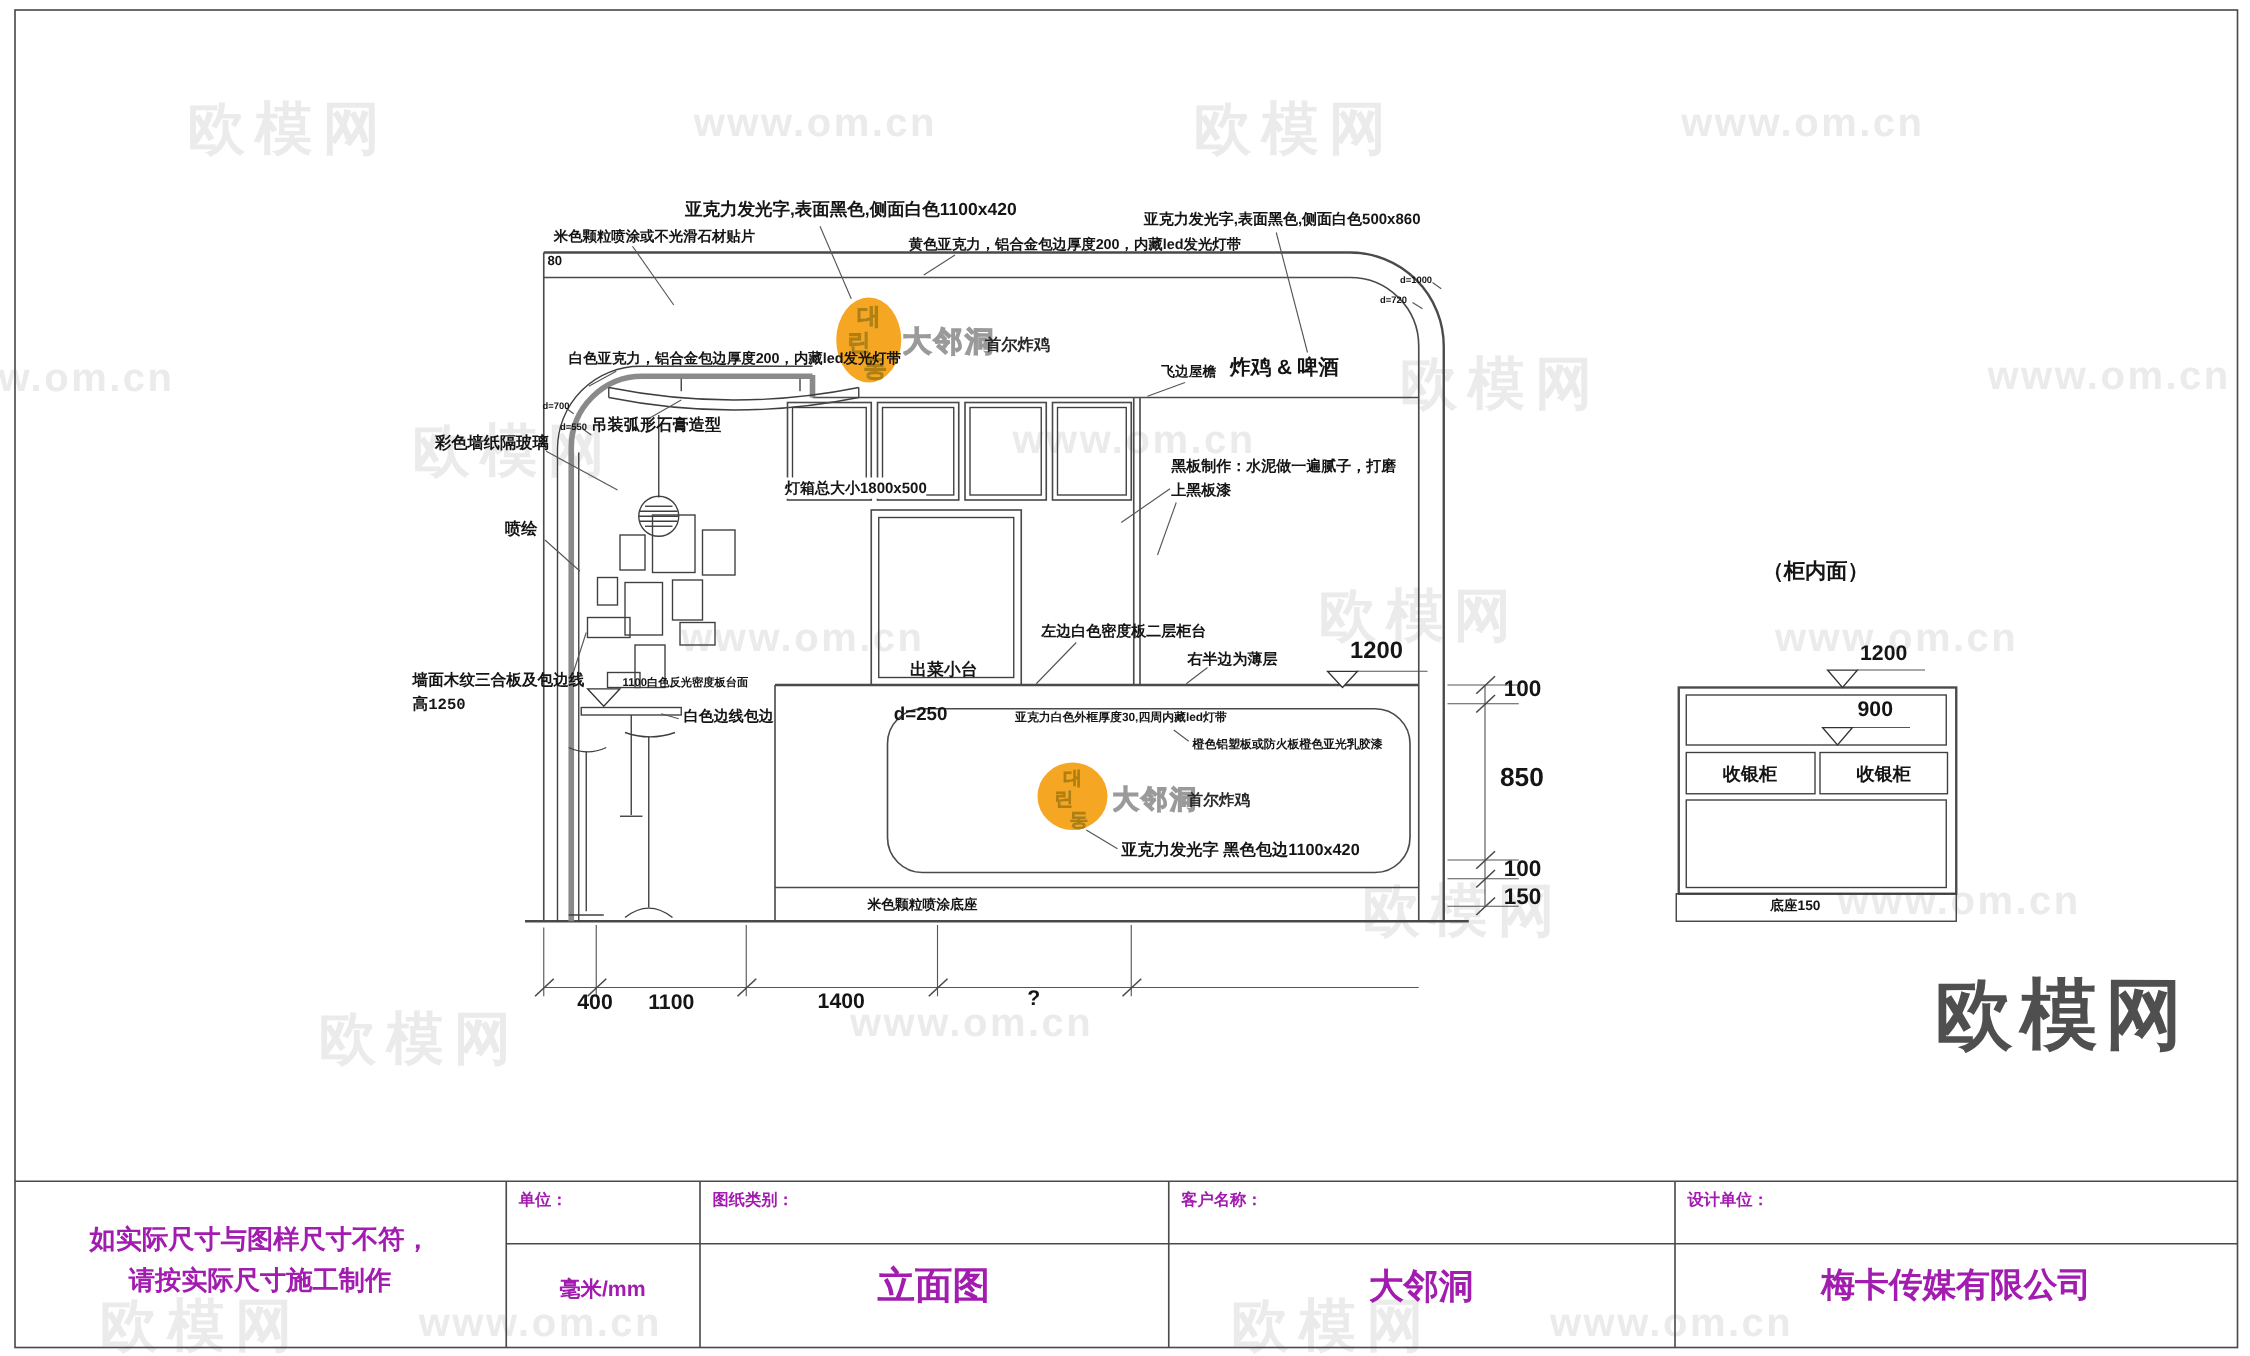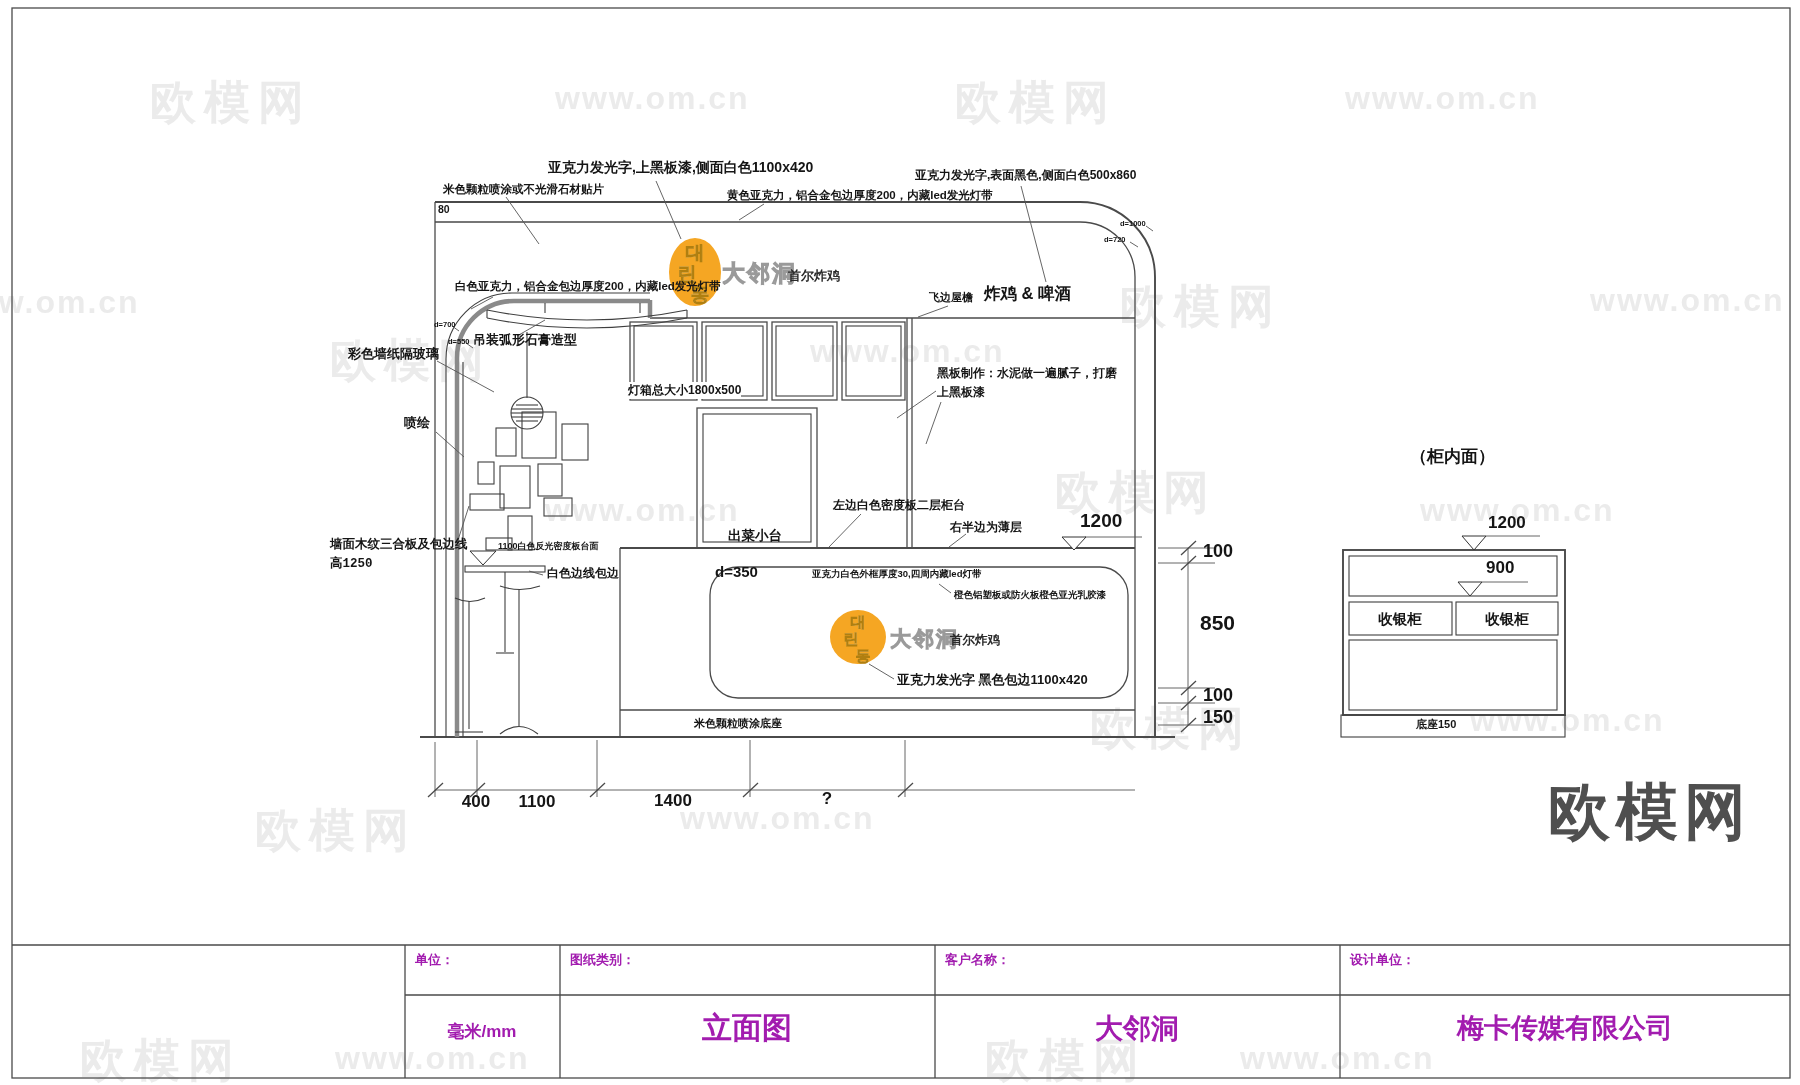--- a/index.html
+++ b/index.html
@@ -228,21 +228,21 @@
       <text class="kr" x="858" y="627" font-size="15" text-anchor="middle">대</text>
       <text class="kr" x="851" y="644" font-size="15" text-anchor="middle">린</text>
       <text class="kr" x="863" y="661" font-size="15" text-anchor="middle">동</text>
       <text class="cnout" x="890" y="646" font-size="21">大邻洞</text>
       <text class="cnsub" x="950" y="644" font-size="12.5">首尔炸鸡</text>
     </g>
   </svg>
 
   <div class="lbl" style="left:438px;top:203px;font-size:10.5px;">80</div>
   <div class="lbl" style="left:443px;top:182px;font-size:11.5px;">米色颗粒喷涂或不光滑石材贴片</div>
-  <div class="lbl" style="left:548px;top:159px;font-size:14px;">亚克力发光字,上黑板漆,侧面白色1100x420</div>
+  <div class="lbl" style="left:548px;top:159px;font-size:14px;">亚克力发光字,表面黑色,侧面白色1100x420</div>
   <div class="lbl" style="left:915px;top:167px;font-size:12px;">亚克力发光字,表面黑色,侧面白色500x860</div>
   <div class="lbl" style="left:727px;top:188px;font-size:11.5px;">黄色亚克力，铝合金包边厚度200，内藏led发光灯带</div>
   <div class="lbl" style="left:455px;top:279px;font-size:11.5px;">白色亚克力，铝合金包边厚度200，内藏led发光灯带</div>
   <div class="lbl" style="left:434px;top:320px;font-size:7.5px;">d=700</div>
   <div class="lbl" style="left:448px;top:337px;font-size:7.5px;">d=550</div>
   <div class="lbl" style="left:1120px;top:219px;font-size:7.5px;">d=1000</div>
   <div class="lbl" style="left:1104px;top:235px;font-size:7.5px;">d=720</div>
   <div class="lbl" style="left:473px;top:331px;font-size:13px;">吊装弧形石膏造型</div>
   <div class="lbl" style="left:348px;top:345px;font-size:13px;">彩色墙纸隔玻璃</div>
   <div class="lbl" style="left:404px;top:414px;font-size:13px;">喷绘</div>
@@ -255,21 +255,21 @@
   </div>
   <div class="lbl" style="left:833px;top:497px;font-size:12px;">左边白色密度板二层柜台</div>
   <div class="lbl" style="left:950px;top:519px;font-size:12px;">右半边为薄层</div>
   <div class="lbl" style="left:728px;top:527px;font-size:13.5px;">出菜小台</div>
   <div class="lbl note" style="left:330px;top:536px;font-size:12.5px;">
     <div>墙面木纹三合板及包边线</div>
     <div>高1250</div>
   </div>
   <div class="lbl" style="left:498px;top:540px;font-size:9px;">1100白色反光密度板台面</div>
   <div class="lbl" style="left:547px;top:565px;font-size:12px;">白色边线包边</div>
-  <div class="lbl" style="left:715px;top:563px;font-size:15px;">d=350</div>
+  <div class="lbl" style="left:715px;top:563px;font-size:15px;">d=250</div>
   <div class="lbl" style="left:812px;top:568px;font-size:9.5px;">亚克力白色外框厚度30,四周内藏led灯带</div>
   <div class="lbl" style="left:954px;top:589px;font-size:9.5px;">橙色铝塑板或防火板橙色亚光乳胶漆</div>
   <div class="lbl" style="left:897px;top:671px;font-size:13px;">亚克力发光字 黑色包边1100x420</div>
   <div class="lbl" style="left:694px;top:716px;font-size:11px;">米色颗粒喷涂底座</div>
 
   <div class="lbl" style="left:1080px;top:510px;font-size:19px;">1200</div>
   <div class="lbl" style="left:1203px;top:541px;font-size:18px;">100</div>
   <div class="lbl" style="left:1200px;top:611px;font-size:21px;">850</div>
   <div class="lbl" style="left:1203px;top:685px;font-size:18px;">100</div>
   <div class="lbl" style="left:1203px;top:707px;font-size:18px;">150</div>
@@ -280,20 +280,24 @@
 
   <div class="lbl" style="left:1410px;top:445px;font-size:17px;">（柜内面）</div>
   <div class="lbl" style="left:1488px;top:513px;font-size:17px;">1200</div>
   <div class="lbl" style="left:1486px;top:558px;font-size:17px;">900</div>
   <div class="lbl ctr" style="left:1400px;top:610px;font-size:14.5px;">收银柜</div>
   <div class="lbl ctr" style="left:1507px;top:610px;font-size:14.5px;">收银柜</div>
   <div class="lbl" style="left:1416px;top:717px;font-size:11px;">底座150</div>
 
   <div class="lbl" style="left:1548px;top:770px;font-size:62px;color:#4f4f4f;letter-spacing:6px;z-index:2;">欧模网</div>
 
+  <div class="tbl note" style="left:28px;top:978px;width:360px;text-align:center;font-size:21px;">
+    <div>如实际尺寸与图样尺寸不符，</div>
+    <div>请按实际尺寸施工制作</div>
+  </div>
   <div class="tbl" style="left:415px;top:951px;font-size:13px;">单位：</div>
   <div class="tbl ctr" style="left:482px;top:1020px;font-size:17px;">毫米/mm</div>
   <div class="tbl" style="left:570px;top:951px;font-size:13px;">图纸类别：</div>
   <div class="tbl ctr" style="left:747px;top:1008px;font-size:30px;">立面图</div>
   <div class="tbl" style="left:945px;top:951px;font-size:13px;">客户名称：</div>
   <div class="tbl ctr" style="left:1137px;top:1010px;font-size:28px;">大邻洞</div>
   <div class="tbl" style="left:1350px;top:951px;font-size:13px;">设计单位：</div>
   <div class="tbl ctr" style="left:1565px;top:1010px;font-size:27px;">梅卡传媒有限公司</div>
 
 </div>

